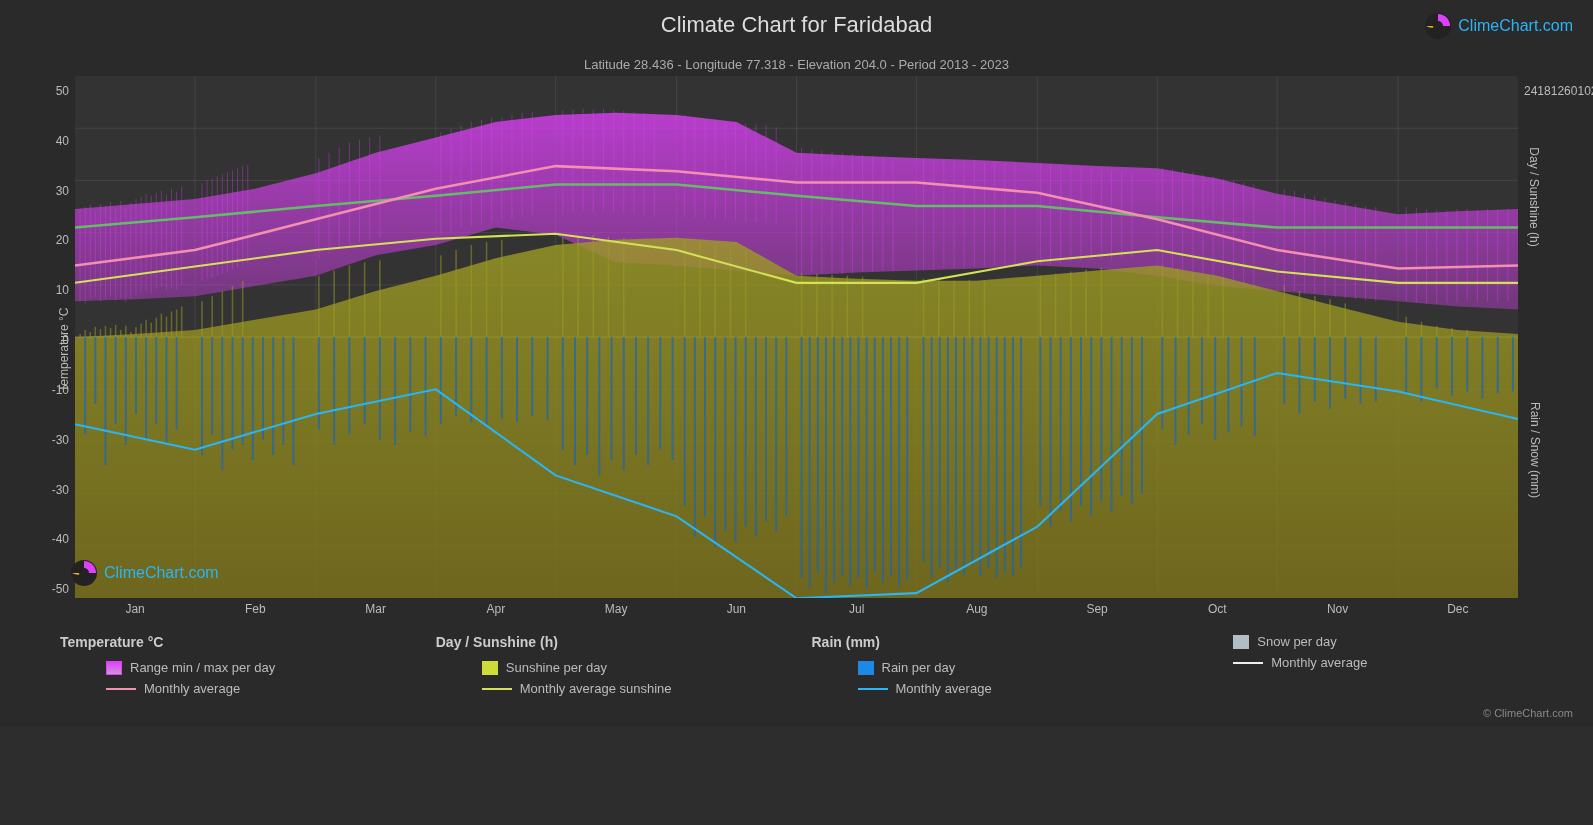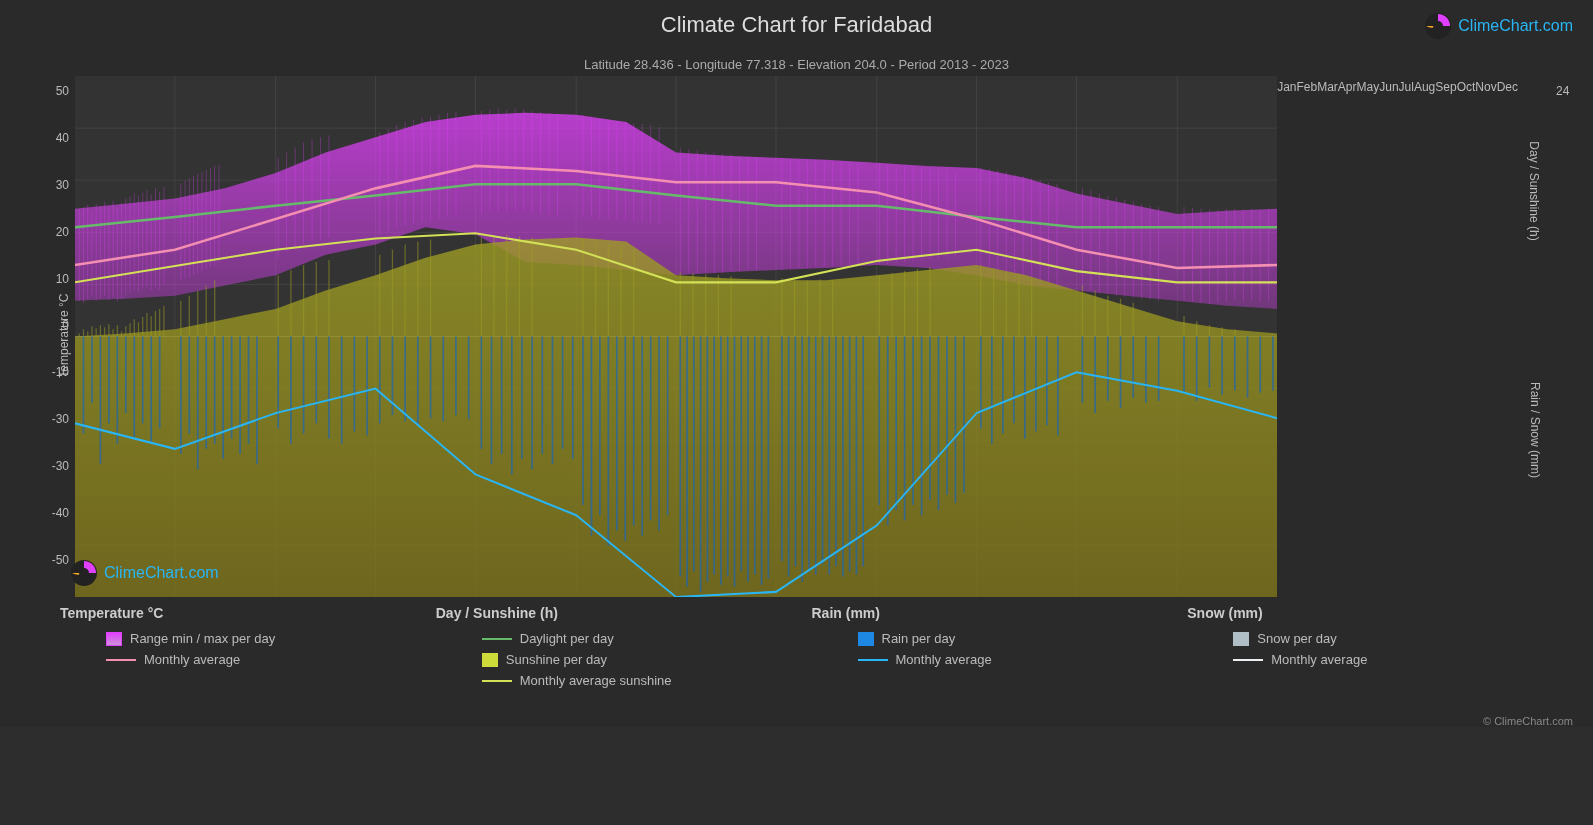--- a/index.html
+++ b/index.html
@@ -52,26 +52,26 @@
       width: 55px;
       display: flex;
       flex-direction: row;
       justify-content: space-between;
       align-items: flex-start;
       padding: 8px 0 30px 6px;
     }
     .y-label {
       color: #bbb;
       font-size: 12px;
-      margin-left: 32px;
     }
     .chart-wrapper {
       flex: 1;
       position: relative;
       display: flex;
+      flex-direction: column;
     }
     .chart-svg-container {
       flex: 1;
       position: relative;
     }
     .x-axis {
       display: flex;
       justify-content: space-between;
       padding: 4px 0 0 0;
       height: 28px;
@@ -114,21 +114,21 @@
       height: 14px;
       flex-shrink: 0;
     }
     .legend-line {
       width: 30px;
       height: 2px;
       flex-shrink: 0;
     }
     .copyright {
       position: absolute;
-      bottom: 0;
+      bottom: 8px;
       right: 20px;
       color: #888;
       font-size: 11px;
     }
     .watermark-top {
       position: absolute;
       top: 12px;
       right: 20px;
       display: flex;
       align-items: center;
@@ -673,24 +673,20 @@
       </div>
       <div class="legend-item">
         <div class="legend-line" style="background: #f48fb1;"></div>
         <span>Monthly average</span>
       </div>
     </div>
 
     <div class="legend-column">
       <div class="legend-title">Day / Sunshine (h)</div>
       <div class="legend-item">
-        <div class="legend-line" style="background: #66bb6a;"></div>
-        <span>Daylight per day</span>
-      </div>
-      <div class="legend-item">
         <div class="legend-swatch-rect" style="background: #cddc39; border: 1px solid #cddc39;"></div>
         <span>Sunshine per day</span>
       </div>
       <div class="legend-item">
         <div class="legend-line" style="background: #d4e157;"></div>
         <span>Monthly average sunshine</span>
       </div>
     </div>
 
     <div class="legend-column">
@@ -699,21 +695,20 @@
         <div class="legend-swatch-rect" style="background: #1e88e5; border: 1px solid #1e88e5;"></div>
         <span>Rain per day</span>
       </div>
       <div class="legend-item">
         <div class="legend-line" style="background: #29b6f6;"></div>
         <span>Monthly average</span>
       </div>
     </div>
 
     <div class="legend-column">
-      <div class="legend-title">Snow (mm)</div>
       <div class="legend-item">
         <div class="legend-swatch-rect" style="background: #b0bec5; border: 1px solid #b0bec5;"></div>
         <span>Snow per day</span>
       </div>
       <div class="legend-item">
         <div class="legend-line" style="background: #eceff1;"></div>
         <span>Monthly average</span>
       </div>
     </div>
   </div>

